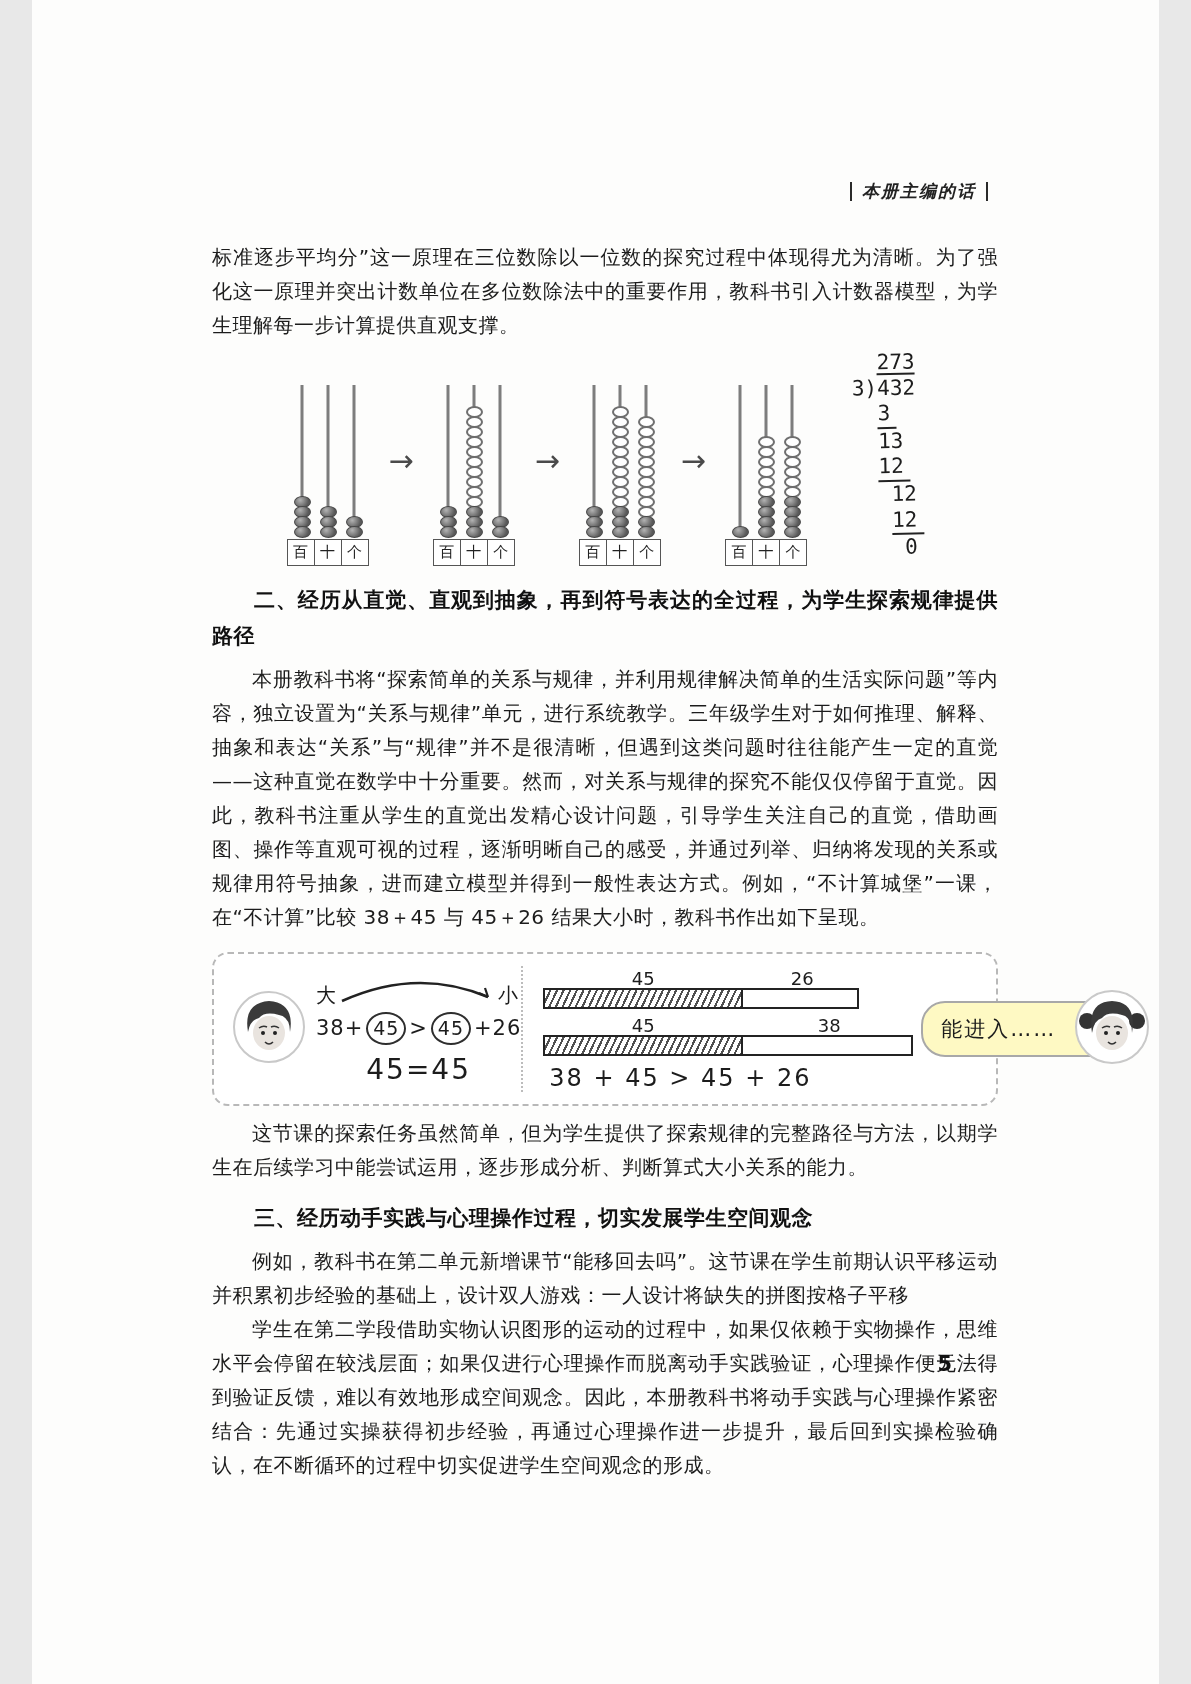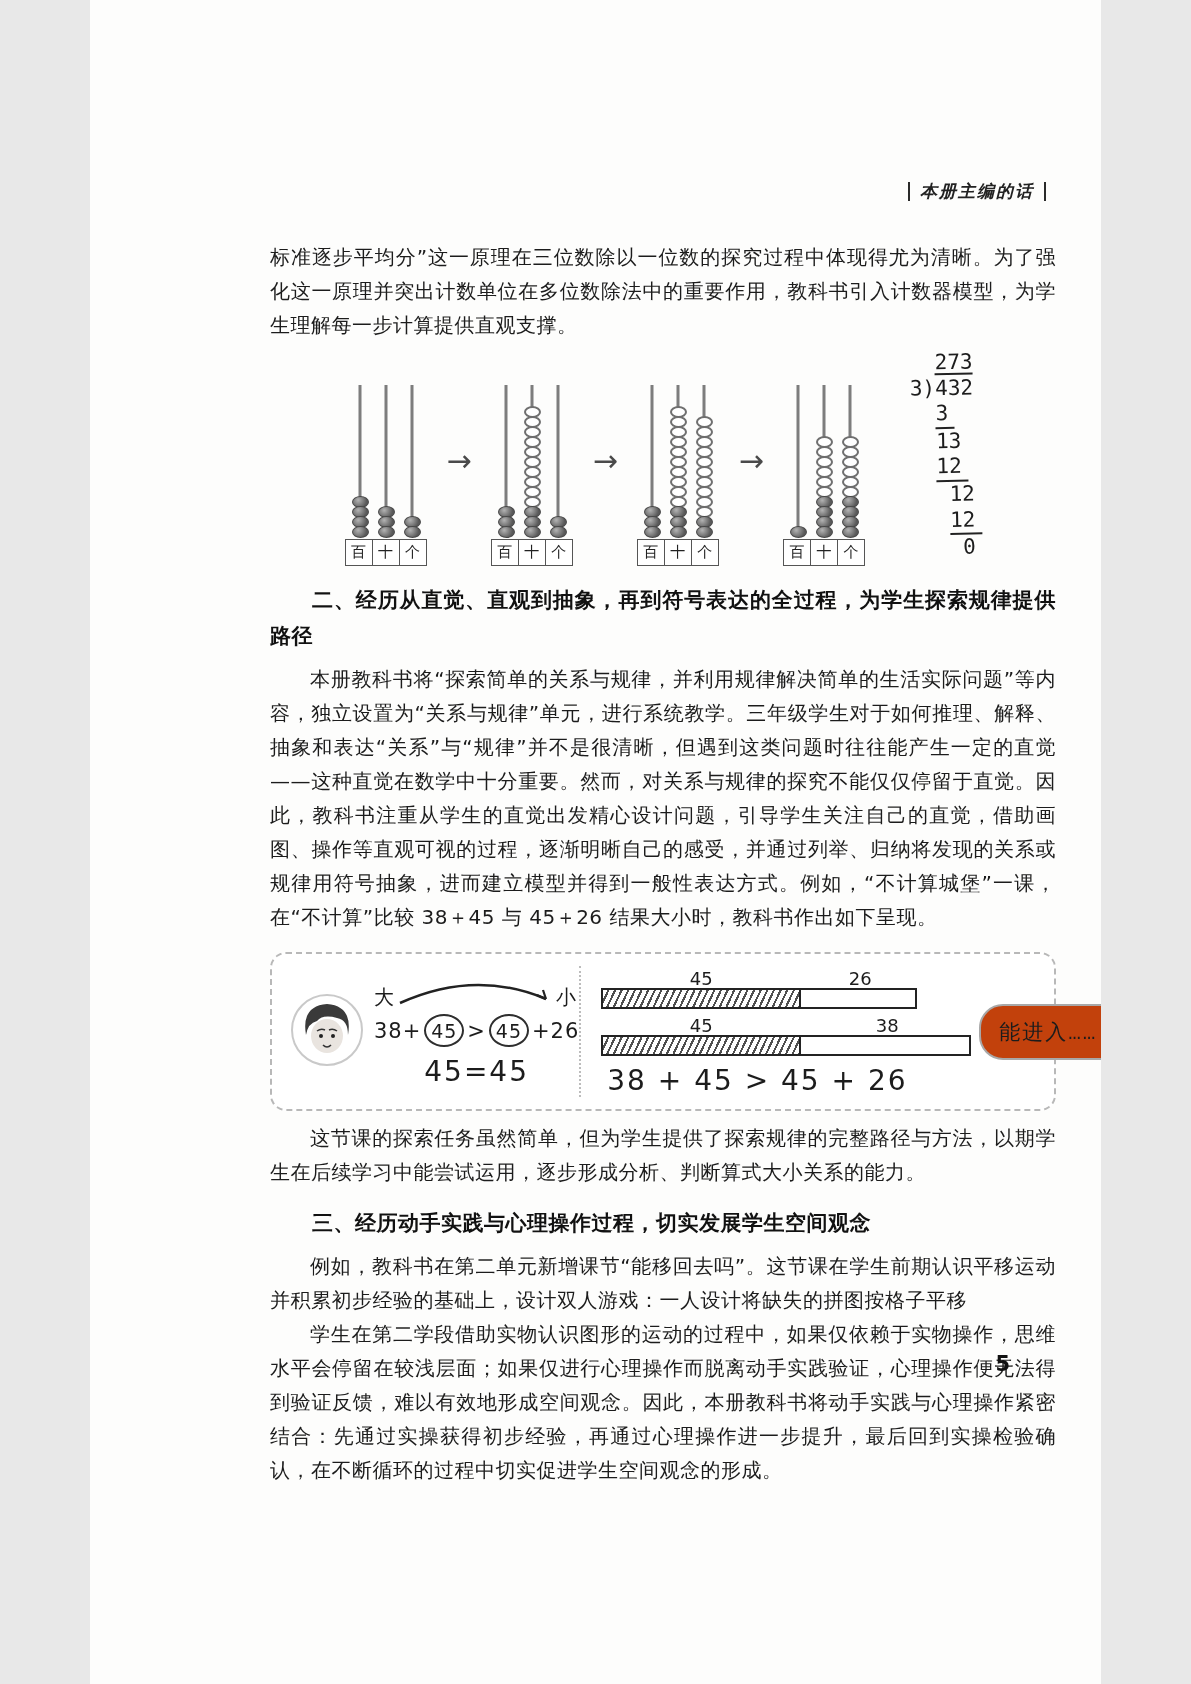--- a/index.html
+++ b/index.html
@@ -1,17 +1,17 @@
 <!DOCTYPE html>
 <html><head>
 <meta charset="utf-8">
 <style>
   html,body{margin:0;padding:0;background:#e8e8e8;}
   .page{
-    position:relative;width:1011px;height:1684px;background:#fdfdfc;
+    position:relative;width:1127px;height:1684px;background:#fdfdfc;
     font-family:"DejaVu Sans",sans-serif;color:#1c1c1c;margin:0 auto;
     overflow:hidden;
   }
   
   .header-tag{
     position:absolute;top:180px;left:180px;width:786px;text-align:right;
     font-size:17px;font-weight:bold;font-style:italic;color:#222;letter-spacing:2px;
   }
   .vbar{display:inline-block;width:2px;height:19px;background:#2a2a2a;vertical-align:-4px;margin:0 10px;}
   
@@ -60,25 +60,25 @@
   .equality{align-self:center;margin-top:8px;font-size:28px;letter-spacing:2px;}
   .fig2-right{flex:1;display:flex;align-items:center;gap:6px;padding:0 8px 0 20px;position:relative;}
   .bars-block{flex:0 0 auto;}
   .bar-group{margin:2px 0 6px;}
   .bar-labels{display:flex;height:20px;font-size:18px;}
   .bar-labels span{display:inline-block;text-align:center;}
   .bar-row{display:flex;}
   .seg{height:21px;box-sizing:border-box;border:2px solid #232323;}
   .seg-h{background:repeating-linear-gradient(115deg,#fff 0 4px,#4f4f4f 4px 6px);}
   .seg-p{background:#fff;margin-left:-2px;}
-  .bar-ineq{font-size:28px;letter-spacing:2px;margin-top:8px;padding-left:6px;}
+  .bar-ineq{font-size:24px;letter-spacing:2px;margin-top:8px;padding-left:6px;}
   .bubble-wrap{position:relative;margin-left:auto;margin-right:30px;}
   .bubble{
-    border:2px solid #a8a8a8;border-radius:24px;background:#c2410c;
-    padding:12px 56px 12px 18px;font-size:21px;letter-spacing:2px;white-space:nowrap;font-family:Liberation Mono, monospace;
+    border:2px solid #a8a8a8;border-radius:24px;background:#fef9c3;
+    padding:12px 56px 12px 18px;font-size:21px;letter-spacing:2px;white-space:nowrap;
   }
   .girl-pos{position:absolute;right:-36px;top:50%;transform:translateY(-50%);}
   
   .page-num{position:absolute;top:1352px;left:180px;width:740px;text-align:right;font-size:21px;font-weight:bold;color:#111;}
 </style>
 </head>
 <body>
 
 <div class="page">
 

